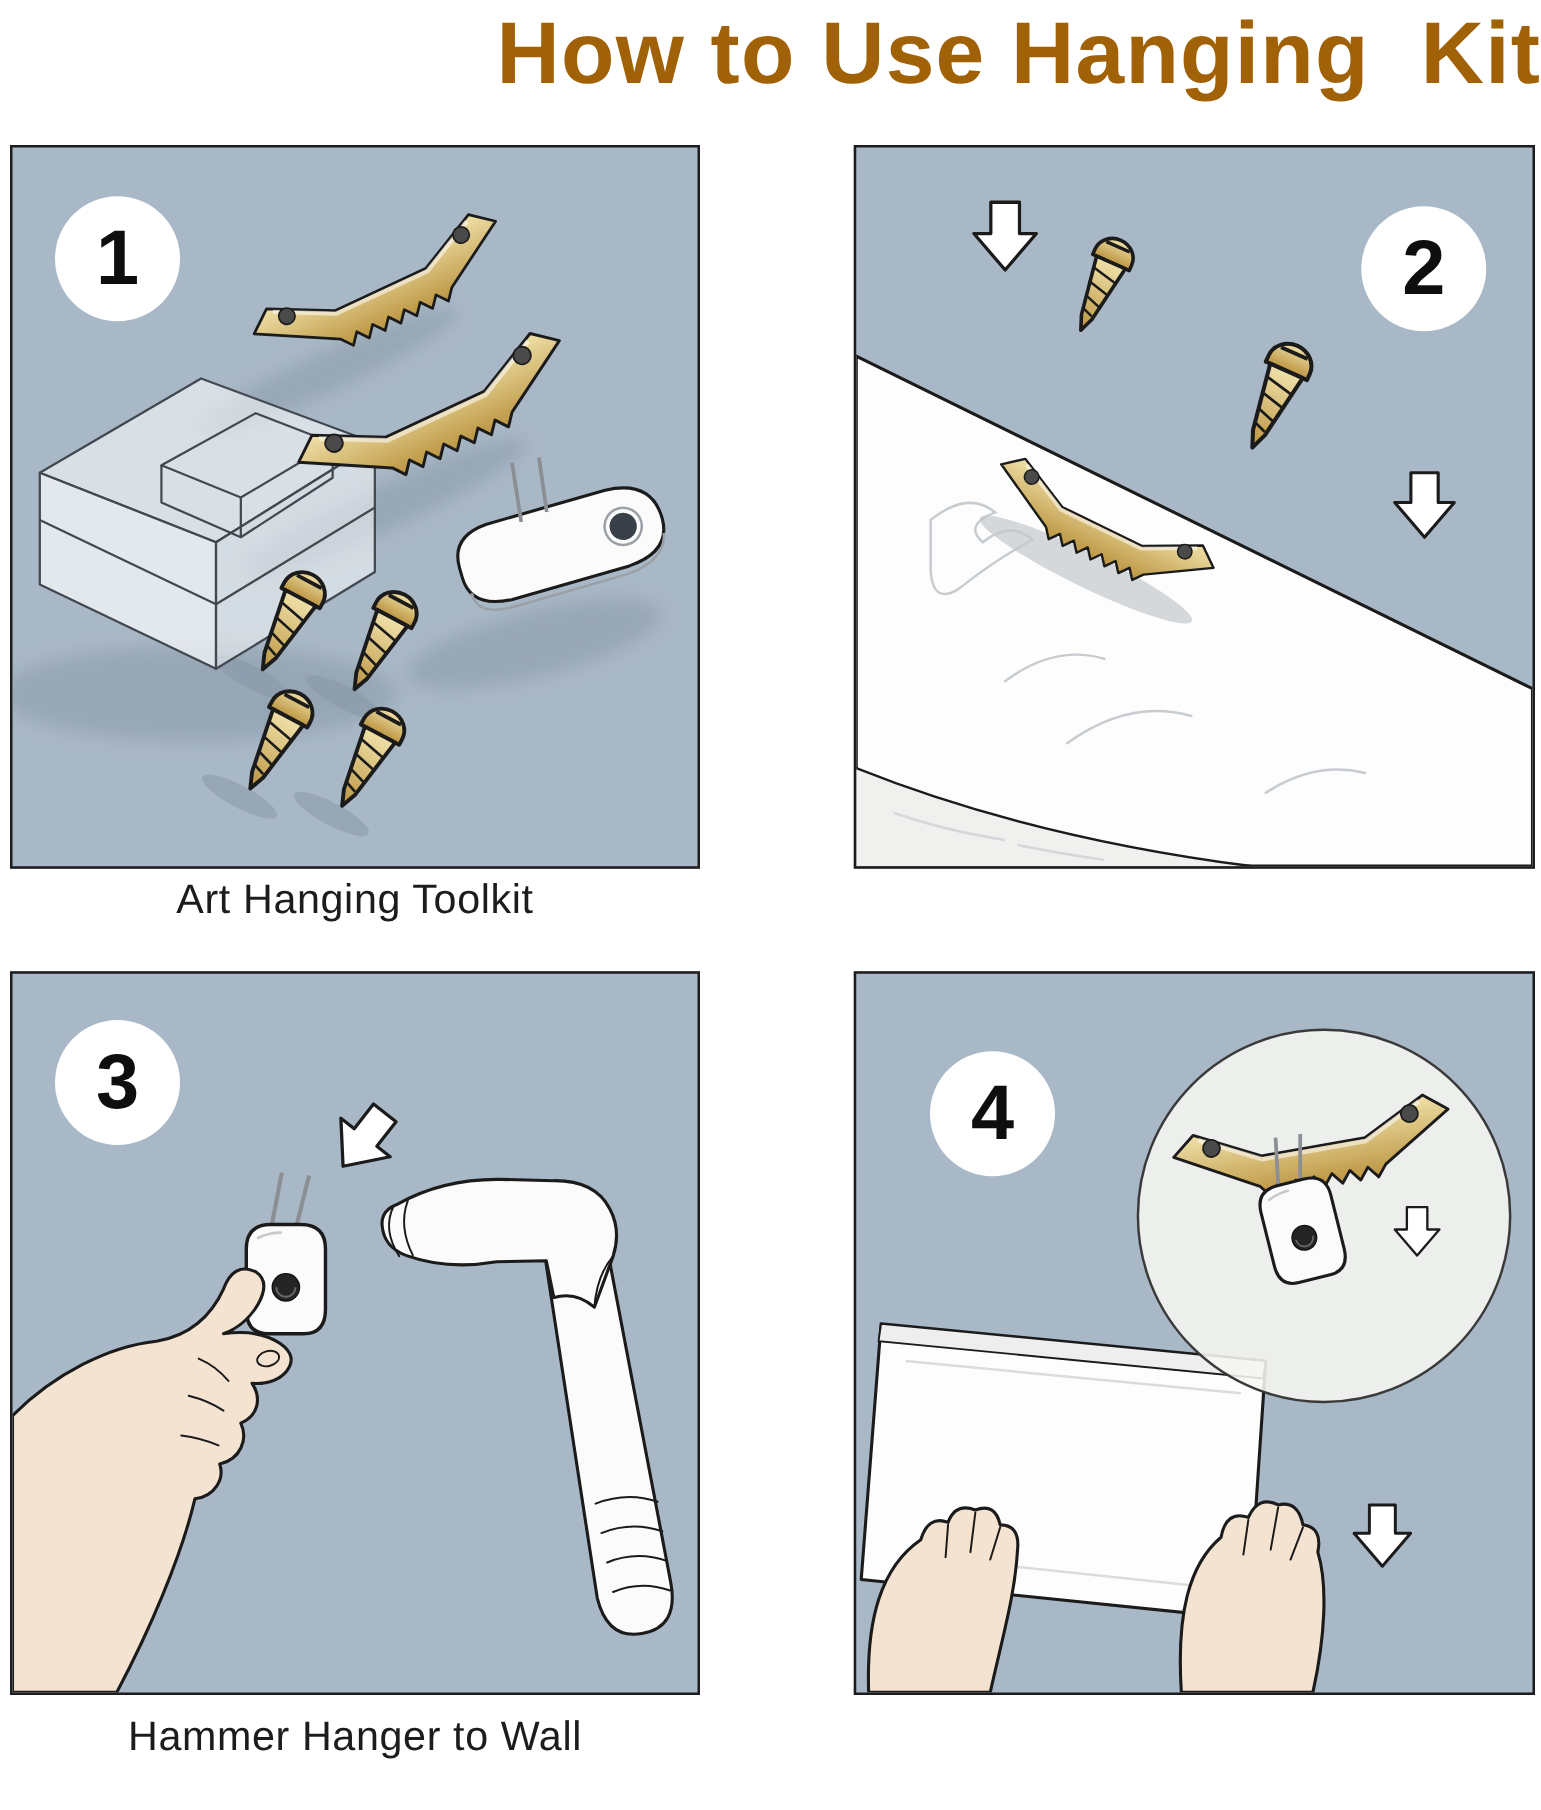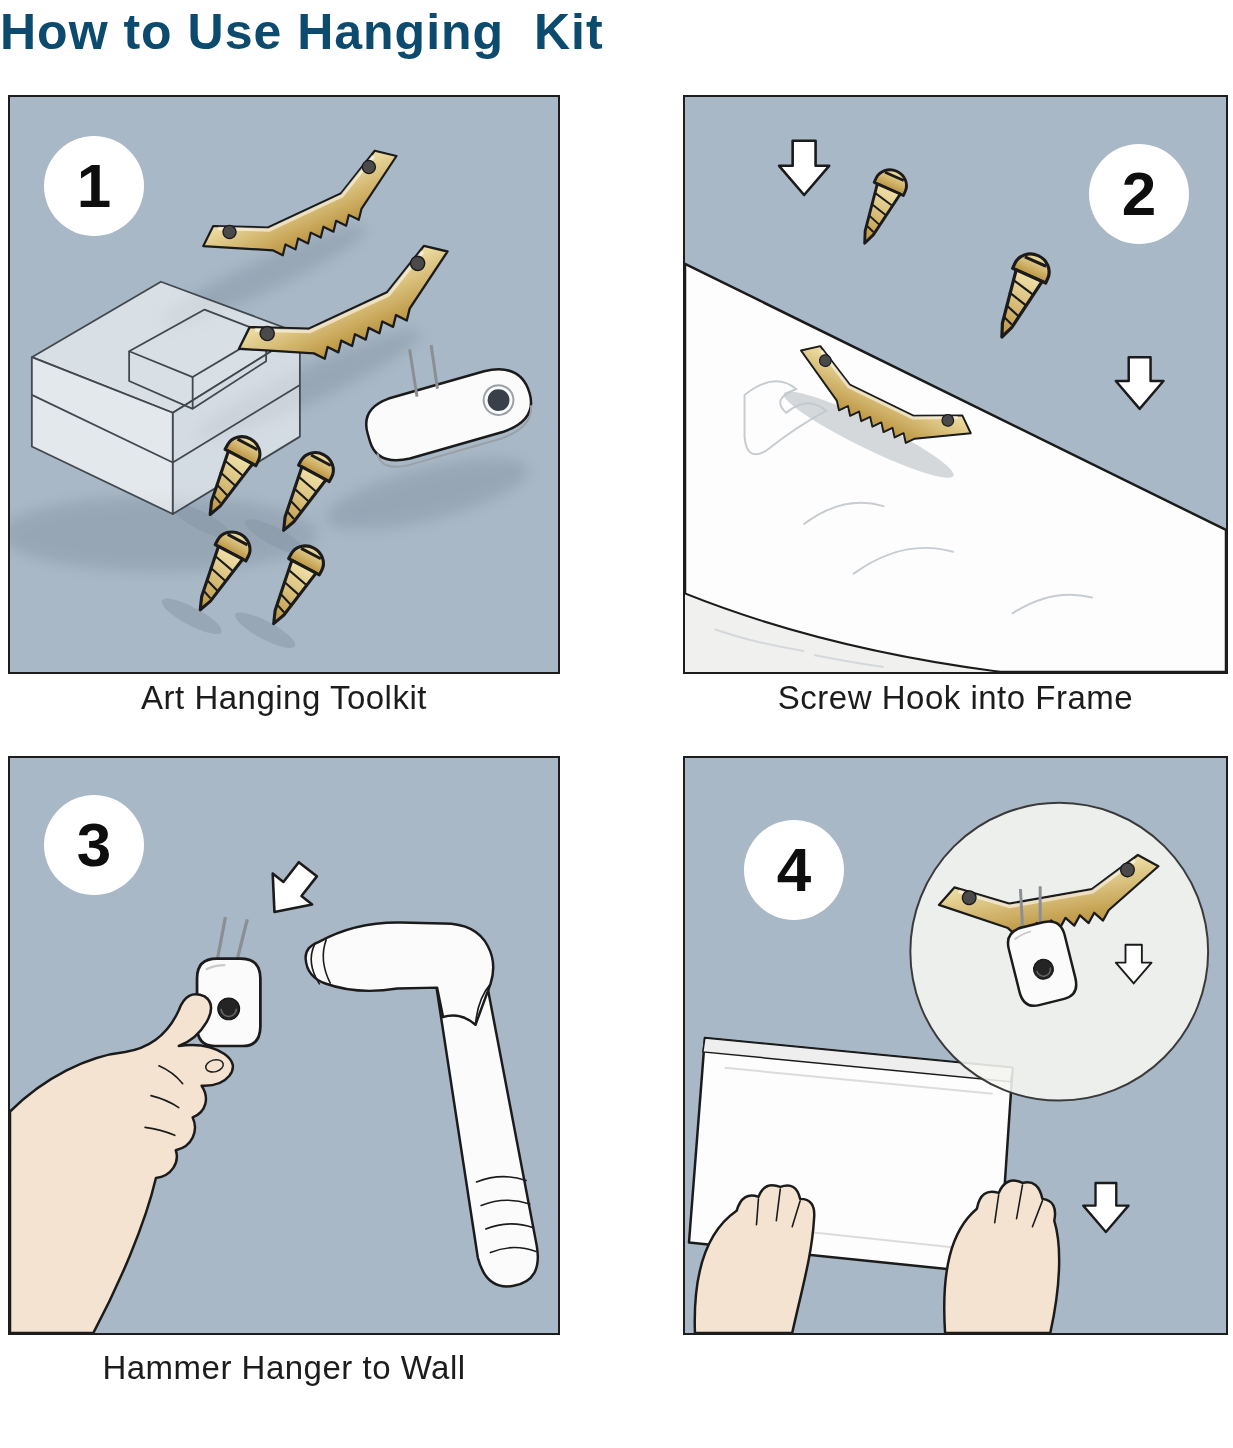--- a/index.html
+++ b/index.html
@@ -6,22 +6,22 @@
     --page_bg:#ffffff; --panel_bg:#a9b8c6; --panel_border:#1d1d1d; --ink:#1b1b1b;
     --gold_light:#efe0a8; --gold_dark:#bb9440; --white_obj:#fbfbfb; --skin:#f5e3d1;
     --shadow:#8696a6; --text:#1c1c1c;
   }
   html,body{margin:0;padding:0;}
   body{
     width:1233px;height:1448px;overflow:hidden;background:var(--page_bg,#fff);
     font-family:"Liberation Sans", sans-serif;color:var(--text,#1c1c1c);
   }
   .title{
-    text-align:left;font-size:50px;font-weight:600;letter-spacing:1px;
-    padding-top:6px;line-height:1.05;color:#0c4a6e;white-space:pre;
+    text-align:right;font-size:70px;font-weight:600;letter-spacing:1px;
+    padding-top:6px;line-height:1.05;color:#a16207;white-space:pre;
   }
   .grid{
     margin:36px 0 0 8px;display:grid;grid-template-columns:552px 545px;column-gap:123px;row-gap:0;
   }
   .panel-block{display:flex;flex-direction:column;}
   .panel{
     position:relative;height:579px;background:var(--panel_bg,#a9b8c6);
     border:2.5px solid var(--panel_border,#1d1d1d);box-sizing:border-box;
   }
   .illus{position:absolute;left:0;top:0;width:100%;height:100%;}
@@ -151,21 +151,20 @@
         <use href="#screw" transform="translate(210 82) rotate(24) scale(1.15)"></use>
         <use href="#screw" transform="translate(352 168) rotate(24) scale(1.3)"></use>
 
         <use href="#blockArrowDown" transform="translate(120 44) scale(1.05)"></use>
         <use href="#blockArrowDown" transform="translate(458 262)"></use>
       </svg>
       <div class="step-badge" style="left:404px;top:47px">
         <span>2</span>
       </div>
     </div>
-    <div class="caption">Screw Hook into Frame</div>
   </div>
 
   <div class="panel-block">
     <div class="panel">
       <svg class="illus" viewBox="0 0 552 579">
         <use href="#blockArrowDown" transform="translate(300 112) rotate(38) scale(1.05)"></use>
 
         <g transform="translate(302 176) rotate(-4)">
           <path class="ink" fill="var(--white_obj,#fbfbfb)" d="M 122 46 L 172 44 L 206 330 Q 210 366 180 369 Q 152 372 146 338 Z"></path>
           <path class="thin" d="M 150 262 q 26 -8 50 2 M 153 286 q 25 -8 49 2 M 156 310 q 24 -8 48 2 M 159 334 q 23 -8 46 2"></path>

